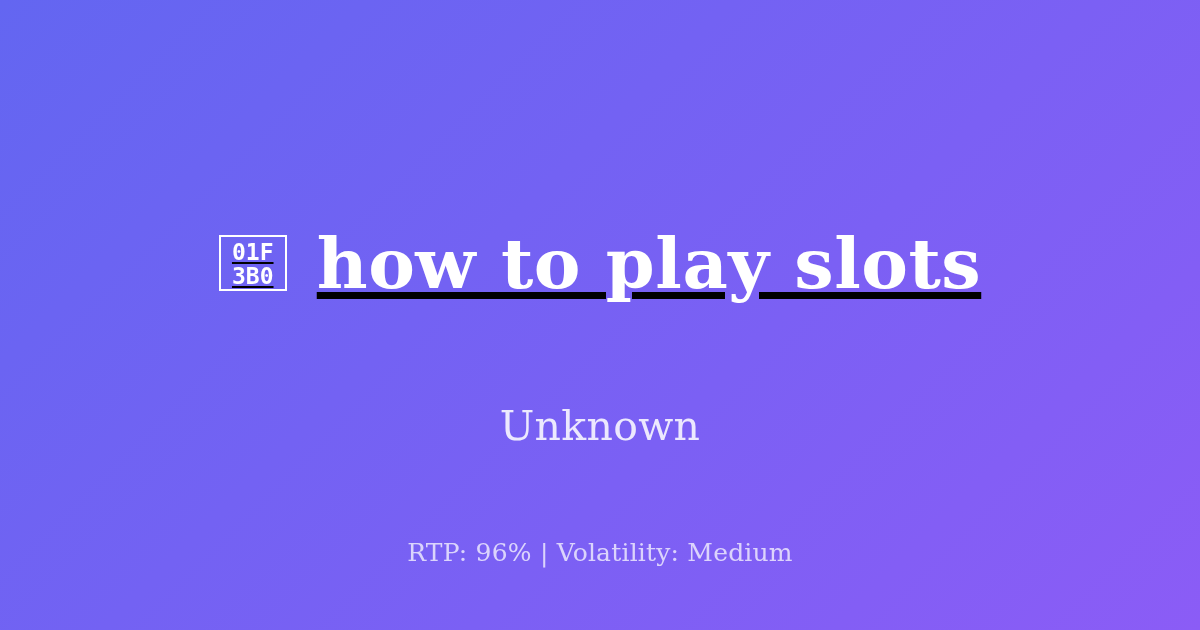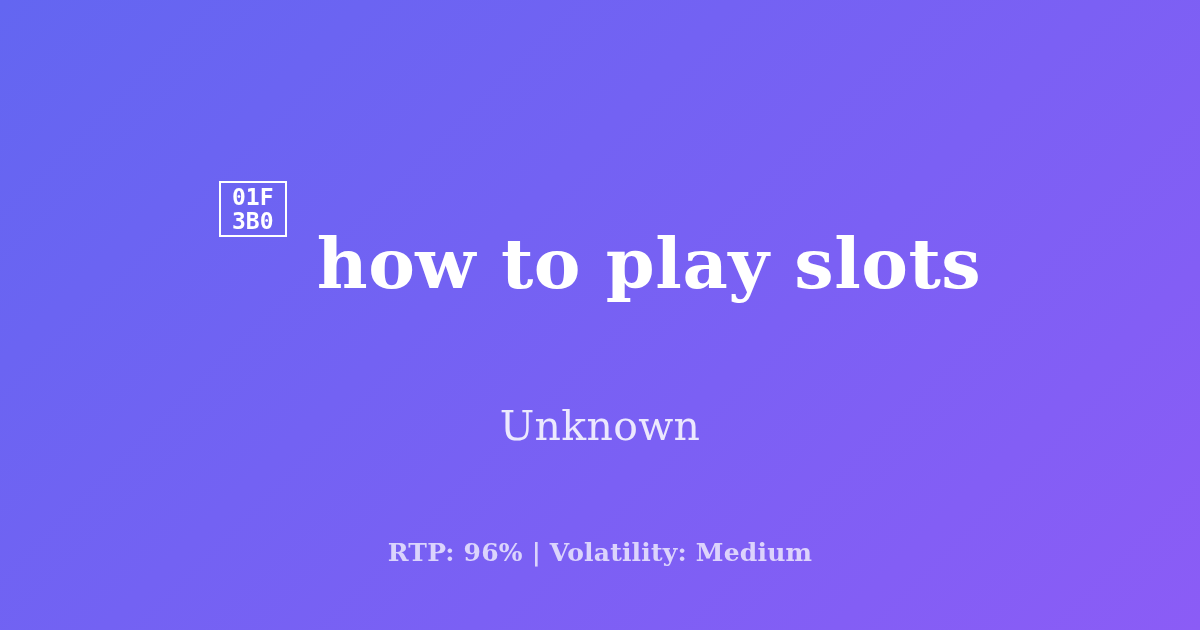--- a/index.html
+++ b/index.html
@@ -23,26 +23,27 @@
     display: flex;
     flex-direction: column;
     align-items: center;
     justify-content: center;
     text-align: center;
   }
 
   
   .title-row {
     display: flex;
-    align-items: flex-start;
+    align-items: center;
     justify-content: center;
     gap: 30px;
     margin: 0;
     padding: 0 40px;
     max-width: 1120px;
+    text-decoration: underline;
   }
 
   .tofu-glyph {
     display: inline-flex;
     flex-direction: column;
     align-items: center;
     justify-content: center;
     box-sizing: border-box;
     width: 68px;
     height: 56px;
@@ -86,21 +87,21 @@
   .meta-footer {
     position: absolute;
     left: 0;
     right: 0;
     bottom: 62px;
     text-align: center;
   }
   .meta-text {
     font-family: "DejaVu Serif", "Liberation Serif", serif;
     font-size: 25px;
-    font-weight: 700;
+    font-weight: 400;
     line-height: 1.2;
     color: rgba(255, 255, 255, 0.73);
     letter-spacing: 0.2px;
     text-align: center;
   }
 </style>
 </head>
 <body>
 
 <div class="og-card">

